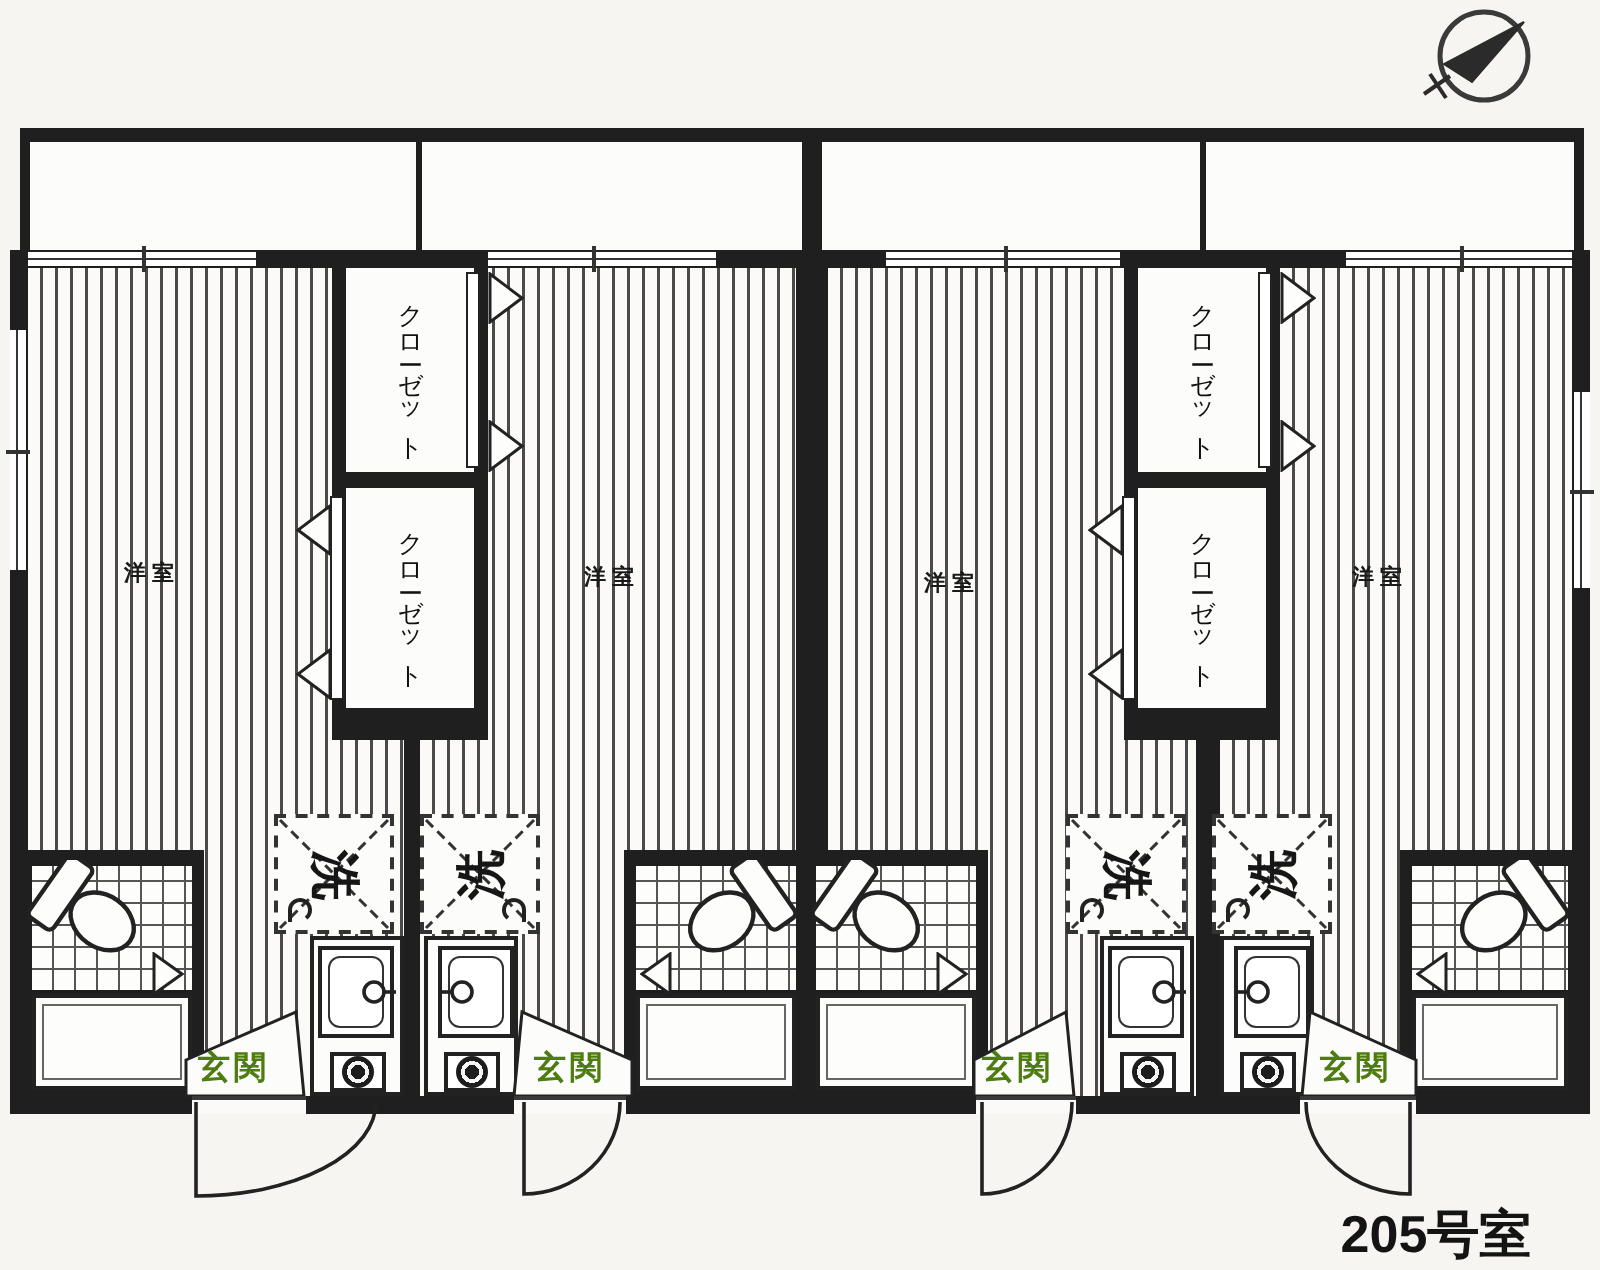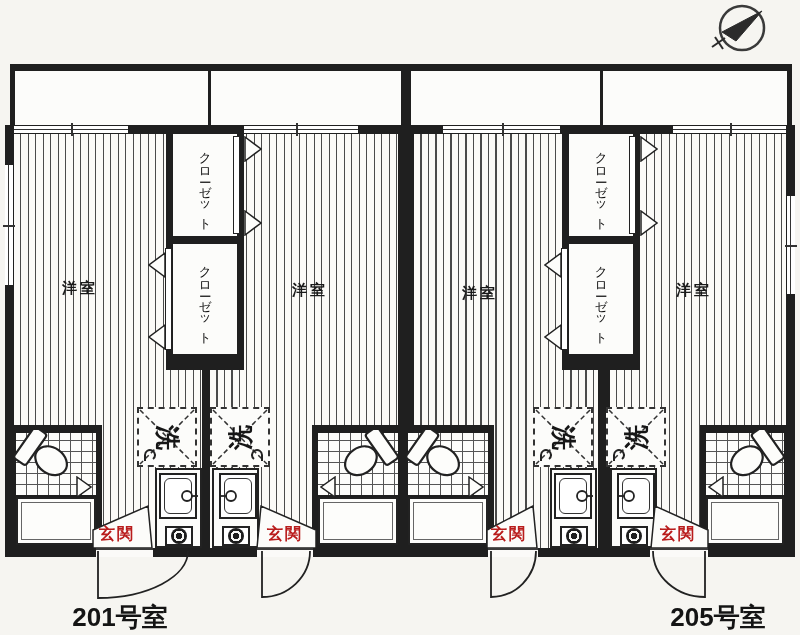--- a/index.html
+++ b/index.html
@@ -47,22 +47,22 @@
   .rot90{transform:rotate(90deg);display:inline-block;}
   .rotm90{transform:rotate(-90deg);display:inline-block;}
   
   .kitchen{position:absolute;width:47px;height:80px;background:var(--interior);border:2px solid var(--line);box-sizing:border-box;}
   .sink{position:absolute;left:2px;top:3px;width:38px;height:46px;background:#fff;border:2px solid var(--line);box-sizing:border-box;}
   .basin{position:absolute;left:3px;top:3px;right:3px;bottom:3px;border:1.5px solid #333;border-radius:6px;}
   .burner{position:absolute;left:8px;top:56px;width:28px;height:20px;background:#fff;border:2px solid var(--line);box-sizing:border-box;display:flex;align-items:center;justify-content:center;}
   .bdot{width:16px;height:16px;border-radius:50%;
     background:radial-gradient(circle,#1d1d1d 0 3.5px,#f5f5f3 3.5px 5.5px,#1d1d1d 5.5px 8px);}
   
-  .roomlabel{position:absolute;font-size:15px;font-weight:bold;letter-spacing:3px;color:#1a1a1a;}
-  .genkanlabel{position:absolute;font-size:16px;font-weight:bold;letter-spacing:2px;color:#b91c1c;}
+  .roomlabel{position:absolute;font-size:11px;font-weight:bold;letter-spacing:3px;color:#1a1a1a;}
+  .genkanlabel{position:absolute;font-size:16px;font-weight:bold;letter-spacing:2px;color:#4d7c0f;}
   .unitlabel{position:absolute;width:126px;text-align:center;font-size:26px;font-weight:bold;color:#141414;}
   
   .gap{position:absolute;height:9px;background:#fbfaf8;border-top:2px solid #3a3a3a;box-sizing:border-box;}
   svg{display:block;}
 </style>
 </head>
 <body>
 
 <div class="canvas">
 
@@ -340,16 +340,15 @@
   <svg class="abs" style="left:260px;top:551px" width="52" height="49">
       <path d="M2,0 L2,46 A48,46 0 0 0 50,0" fill="none" stroke="#222" stroke-width="1.8"></path>
     </svg>
   <svg class="abs" style="left:489px;top:551px" width="49" height="49">
       <path d="M2,0 L2,46 A45,46 0 0 0 47,0" fill="none" stroke="#222" stroke-width="1.8"></path>
     </svg>
   <svg class="abs" style="left:651px;top:551px" width="56" height="49">
       <path d="M54,0 L54,46 A52,46 0 0 1 2,0" fill="none" stroke="#222" stroke-width="1.8"></path>
     </svg>
 
-  <div class="unitlabel" style="left:57px;top:600px">201号室</div>
   <div class="unitlabel" style="left:655px;top:600px">205号室</div>
 
 </div>
 
 </body></html>

